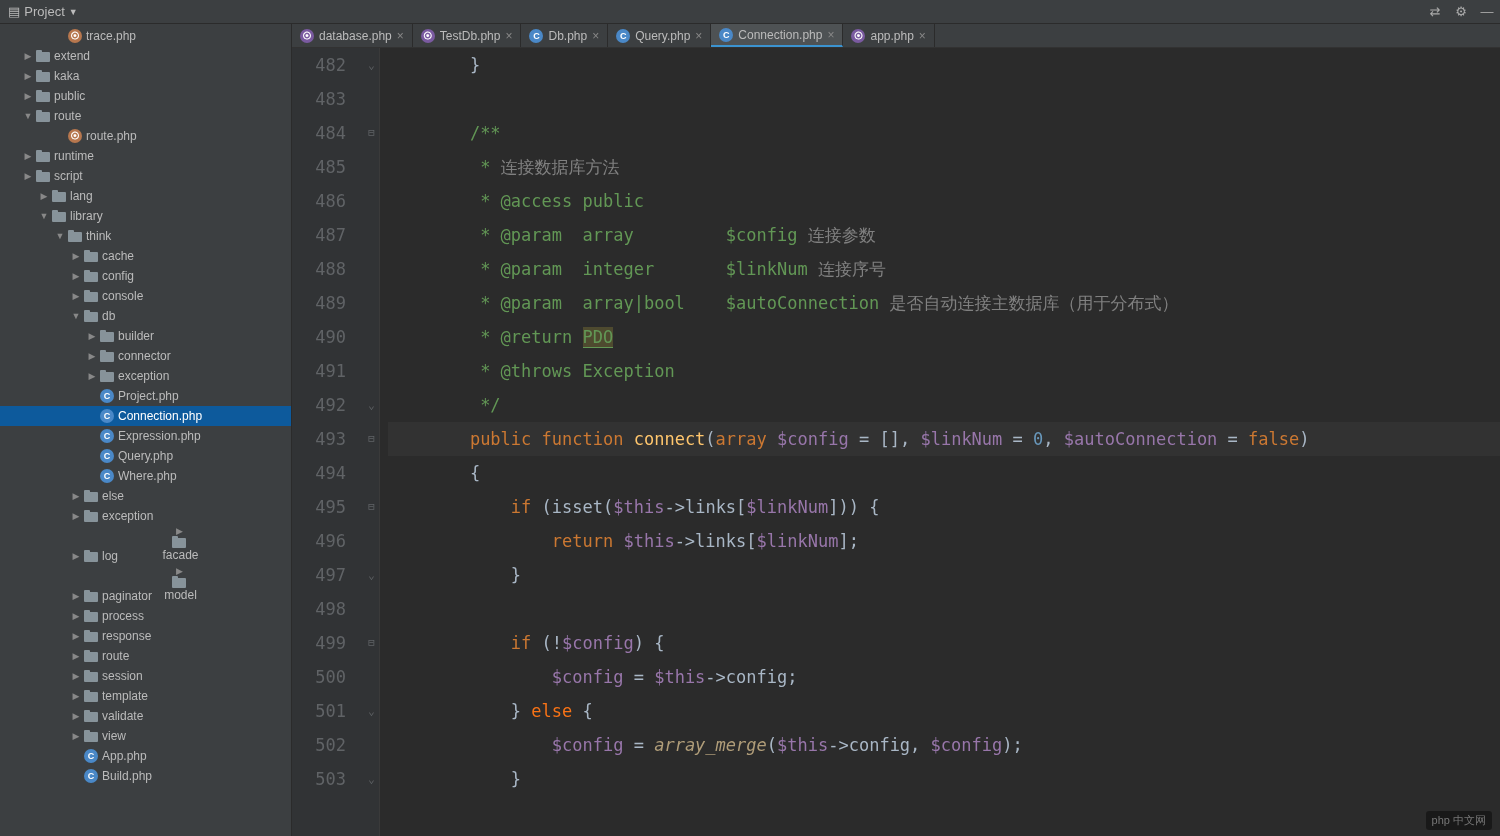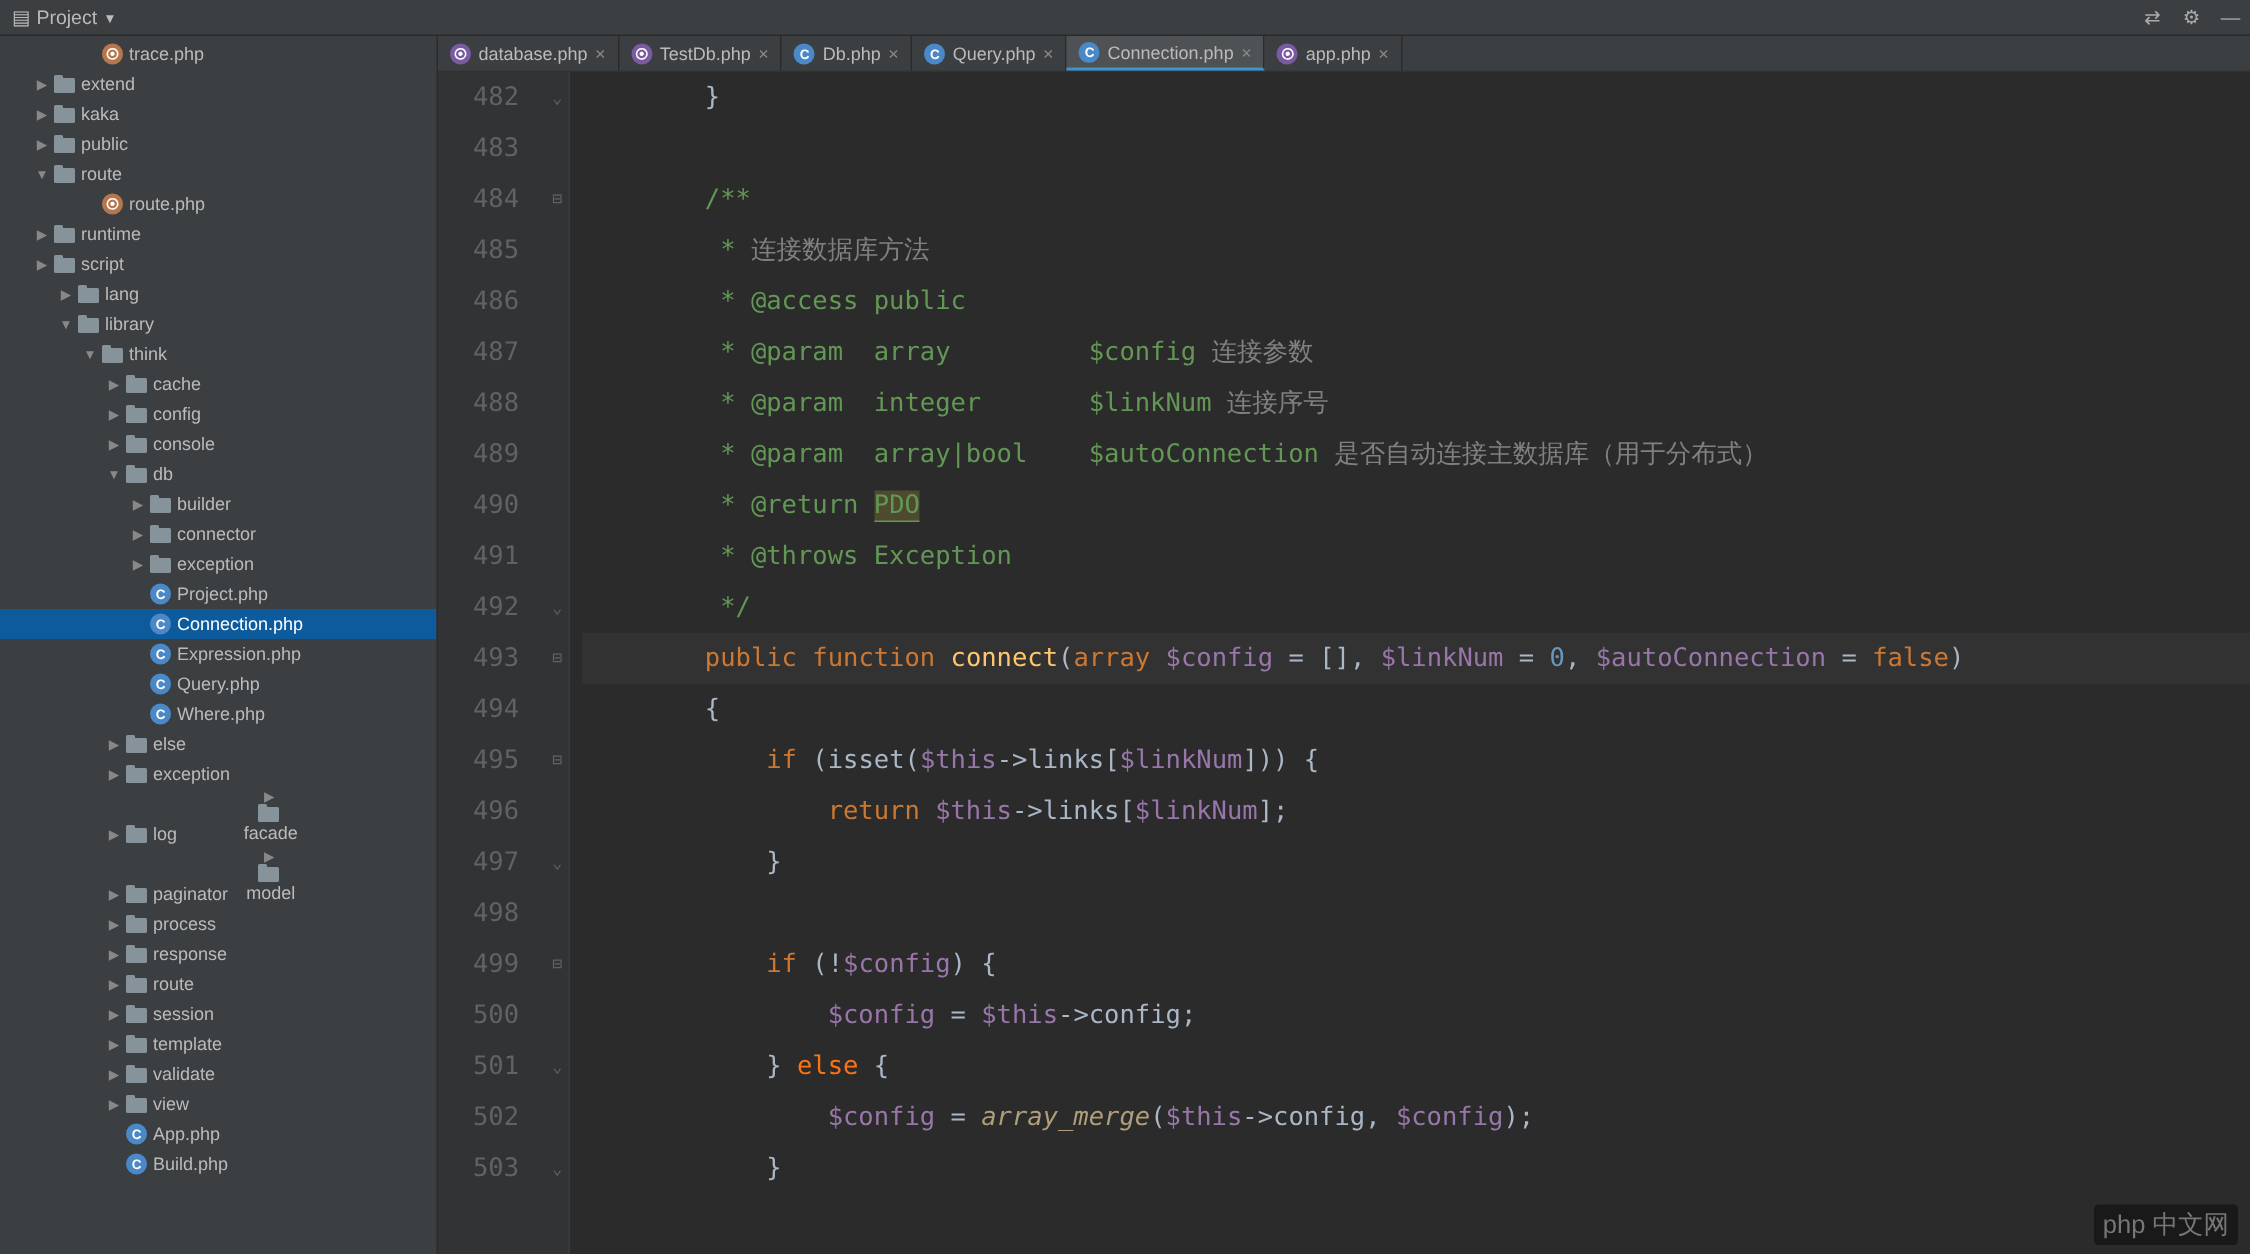--- a/index.html
+++ b/index.html
@@ -52,21 +52,21 @@
 .type{color:#cc7832;}
 .var{color:#9876aa;}
 .op{color:#a9b7c6;}
 .punct{color:#a9b7c6;}
 .num{color:#6897bb;}
 .doc{color:#629755; font-style:normal;}
 .doc .tag{color:#629755;}
 .doc .desc{color:#808080;}
 .underline{border-bottom:1px solid #629755; background:#4e4a2f;}
 
-.watermark{position:absolute; right:8px; bottom:6px; font-size:17px; color:#777; background:#0006; padding:2px 6px; border-radius:3px;}
+.watermark{position:absolute; right:8px; bottom:6px; font-size:11px; color:#777; background:#0006; padding:2px 6px; border-radius:3px;}
 </style>
 </head>
 <body>
 
 <div class="app">
   <div class="top-toolbar">
     <div class="proj-label">
       <span>▤</span>
       <span>Project</span>
       <span style="font-size:9px;">▼</span>

